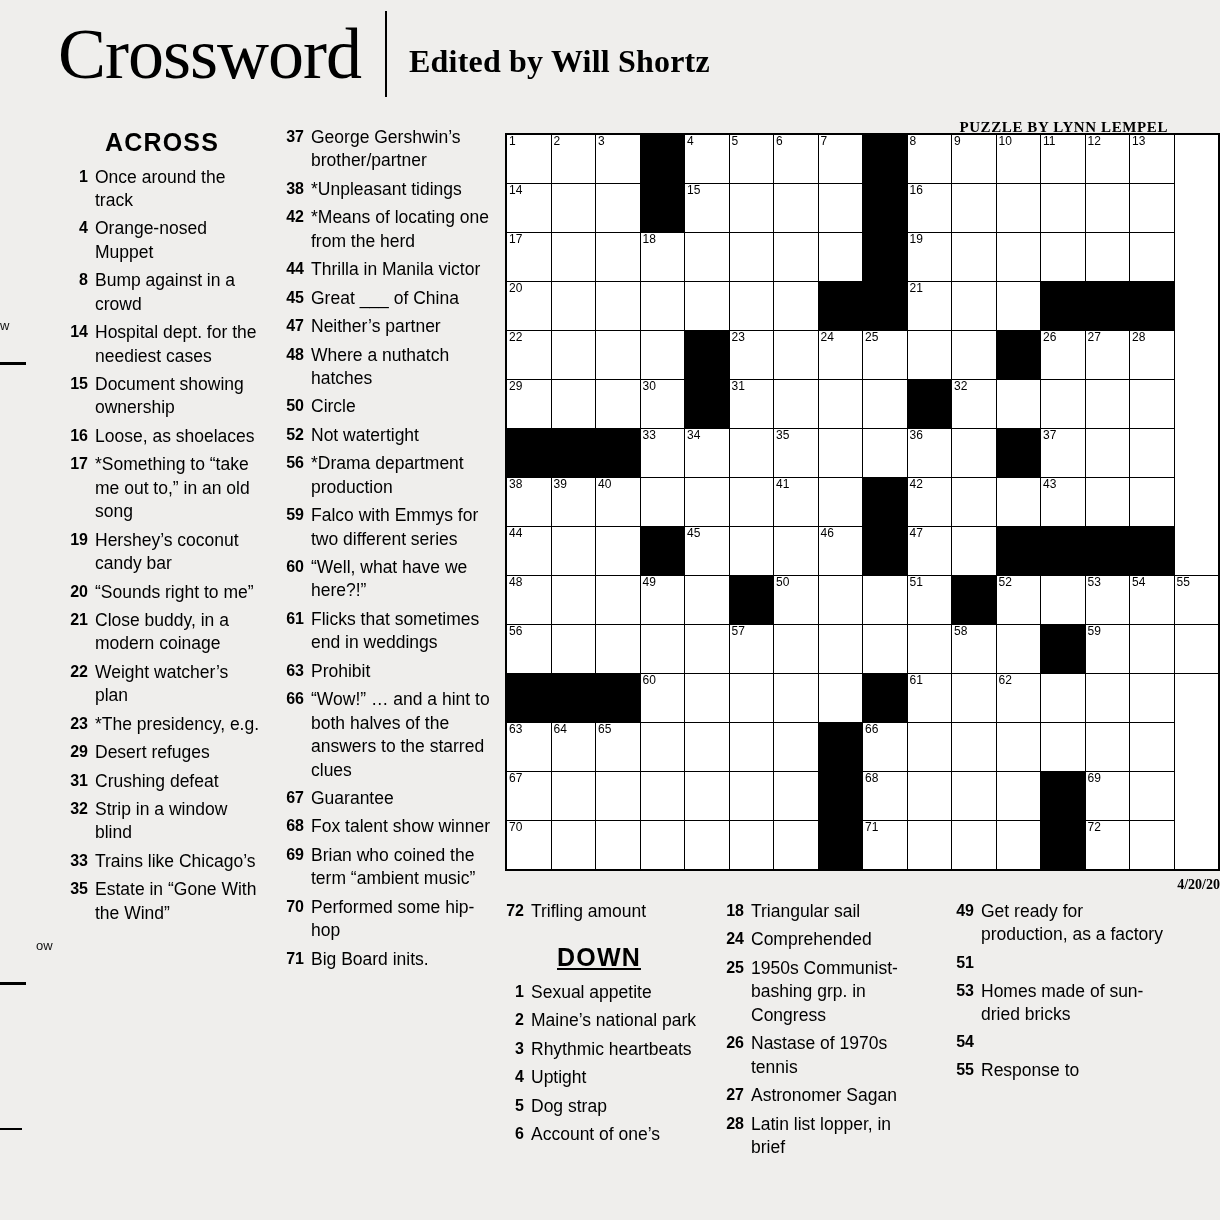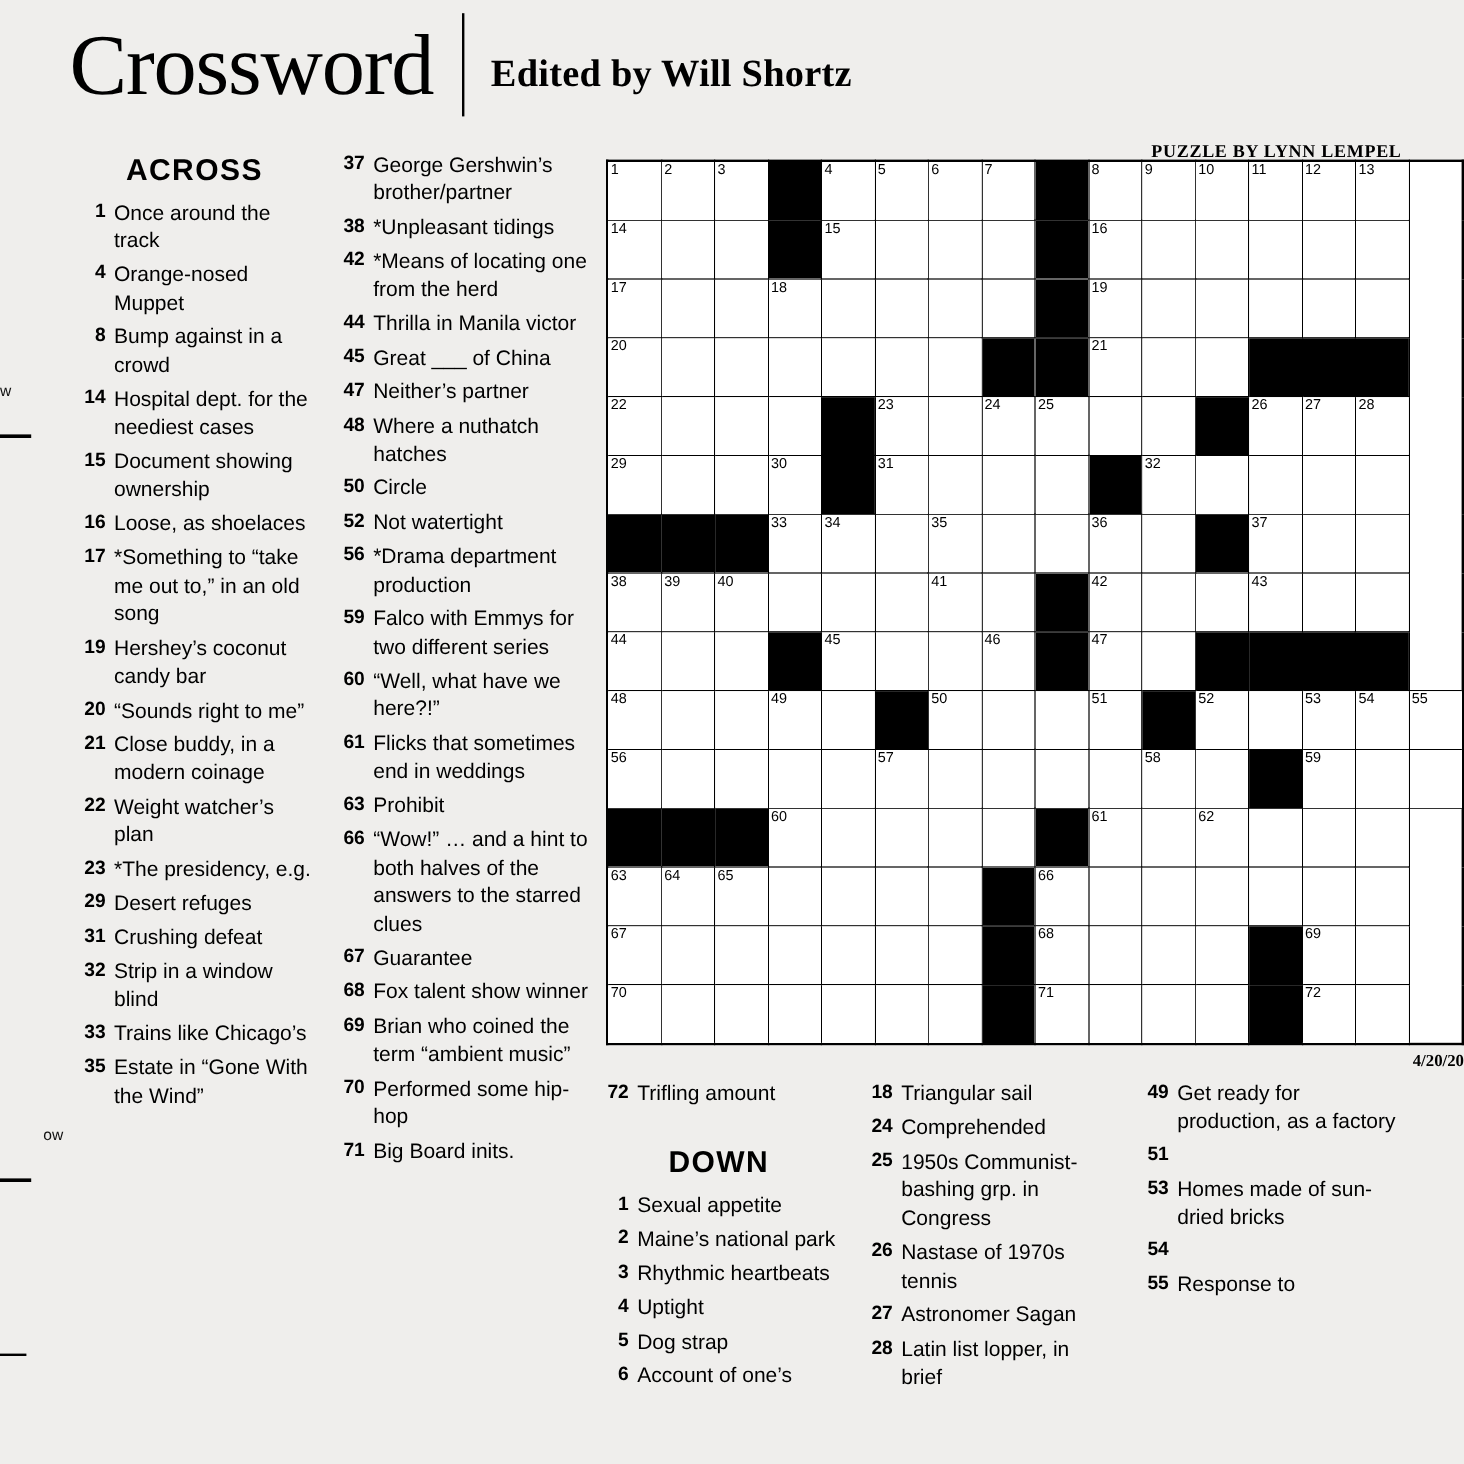--- a/index.html
+++ b/index.html
@@ -92,21 +92,21 @@
   .col4 { left: 718px; top: 900px; width: 210px; }
   .col5 { left: 948px; top: 900px; width: 218px; }
 
   .section-head {
     font-weight: bold;
     font-size: 25px;
     text-align: center;
     letter-spacing: 1.2px;
     margin: 0 0 6px 0;
   }
-  .section-head.down { margin-top: 30px; }
+  .section-head.down { margin-top: 18px; text-decoration: underline; }
 
   ul.clues {
     list-style: none;
     margin: 0;
     padding: 0;
   }
   ul.clues li {
     display: flex;
     margin-bottom: 5px;
     align-items: flex-start;

